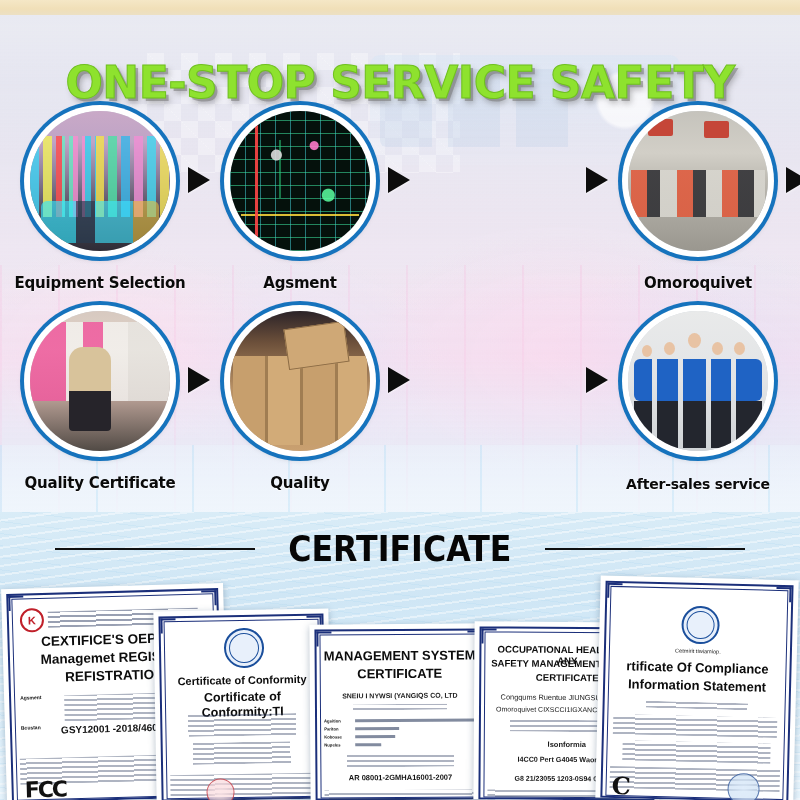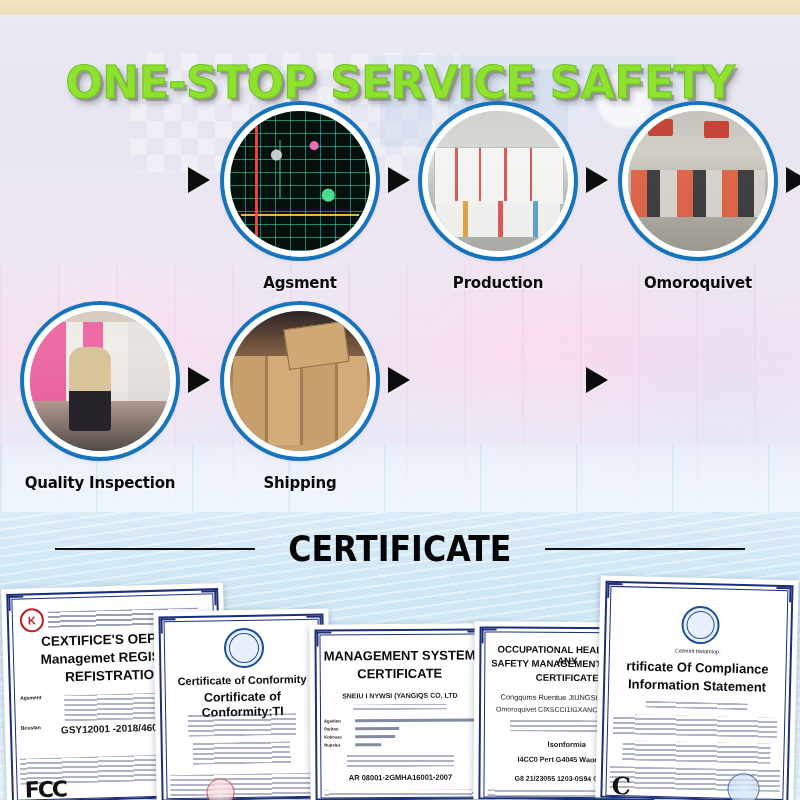--- a/index.html
+++ b/index.html
@@ -408,40 +408,40 @@
     <div class="bg-photo"></div>
     <div class="bg-checker"></div>
     <div class="bg-banner"></div>
     <div class="bg-neon"></div>
     <div class="bg-neon2"></div>
 
     <h1 class="main-title">ONE-STOP SERVICE SAFETY</h1>
 
     <div class="row row-1">
 
+      <div class="step c0">
+        <div class="circle-wrap">
+          <div class="circle-inner">
+            <div class="art art-equip"></div>
+          </div>
+        </div>
+        <div class="step-label">Equipment Selection</div>
+      </div>
       <div class="arrow a0"></div>
 
       <div class="step c1">
         <div class="circle-wrap">
           <div class="circle-inner">
             <div class="art art-design"></div>
           </div>
         </div>
         <div class="step-label">Agsment</div>
       </div>
       <div class="arrow a1"></div>
 
-      <div class="step c2">
-        <div class="circle-wrap">
-          <div class="circle-inner">
-            <div class="art art-prod"></div>
-          </div>
-        </div>
-        <div class="step-label">Production</div>
-      </div>
       <div class="arrow a2"></div>
 
       <div class="step c3">
         <div class="circle-wrap">
           <div class="circle-inner">
             <div class="art art-install"></div>
           </div>
         </div>
         <div class="step-label">Omoroquivet</div>
       </div>
@@ -449,36 +449,50 @@
     </div>
 
     <div class="row row-2">
 
       <div class="step c0">
         <div class="circle-wrap">
           <div class="circle-inner">
             <div class="art art-qc"></div>
           </div>
         </div>
-        <div class="step-label">Quality Inspection</div>
+        <div class="step-label">Quality Certificate</div>
       </div>
       <div class="arrow a0"></div>
 
       <div class="step c1">
         <div class="circle-wrap">
           <div class="circle-inner">
             <div class="art art-pack"></div>
           </div>
         </div>
-        <div class="step-label">Shipping</div>
+        <div class="step-label">Quality</div>
       </div>
       <div class="arrow a1"></div>
 
       <div class="arrow a2"></div>
 
+      <div class="step c3">
+        <div class="circle-wrap">
+          <div class="circle-inner">
+            <div class="art art-team">
+              <div class="face" style="left:26%;top:22%;width:11px;height:13px;"></div>
+              <div class="face" style="left:43%;top:16%;width:13px;height:15px;"></div>
+              <div class="face" style="left:60%;top:22%;width:11px;height:13px;"></div>
+              <div class="face" style="left:76%;top:22%;width:11px;height:13px;"></div>
+              <div class="face" style="left:10%;top:24%;width:10px;height:12px;"></div>
+            </div>
+          </div>
+        </div>
+        <div class="step-label small">After-sales service</div>
+      </div>
     </div>
   </section>
 
   <section class="cert-section">
     <div class="cert-waves"></div>
 
     <div class="cert-title-row">
       <div class="cert-rule left"></div>
       <div class="cert-title">CERTIFICATE</div>
       <div class="cert-rule right"></div>

